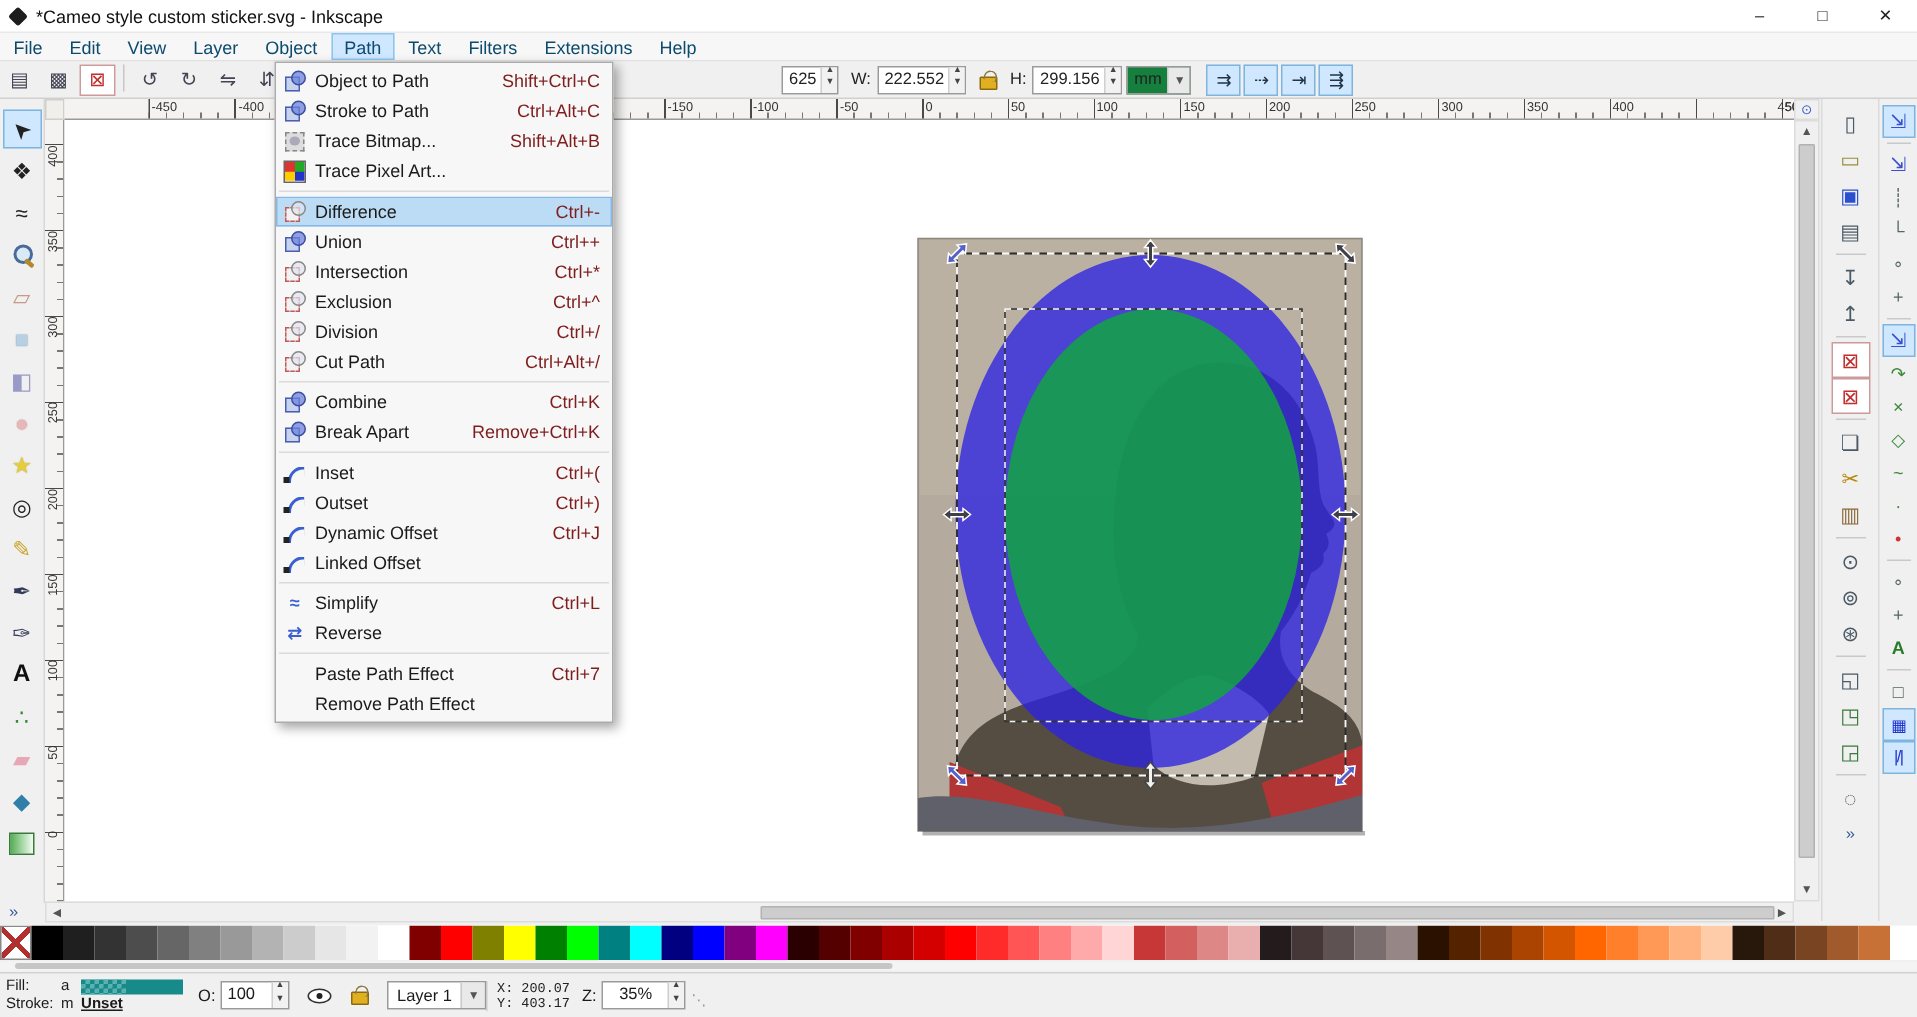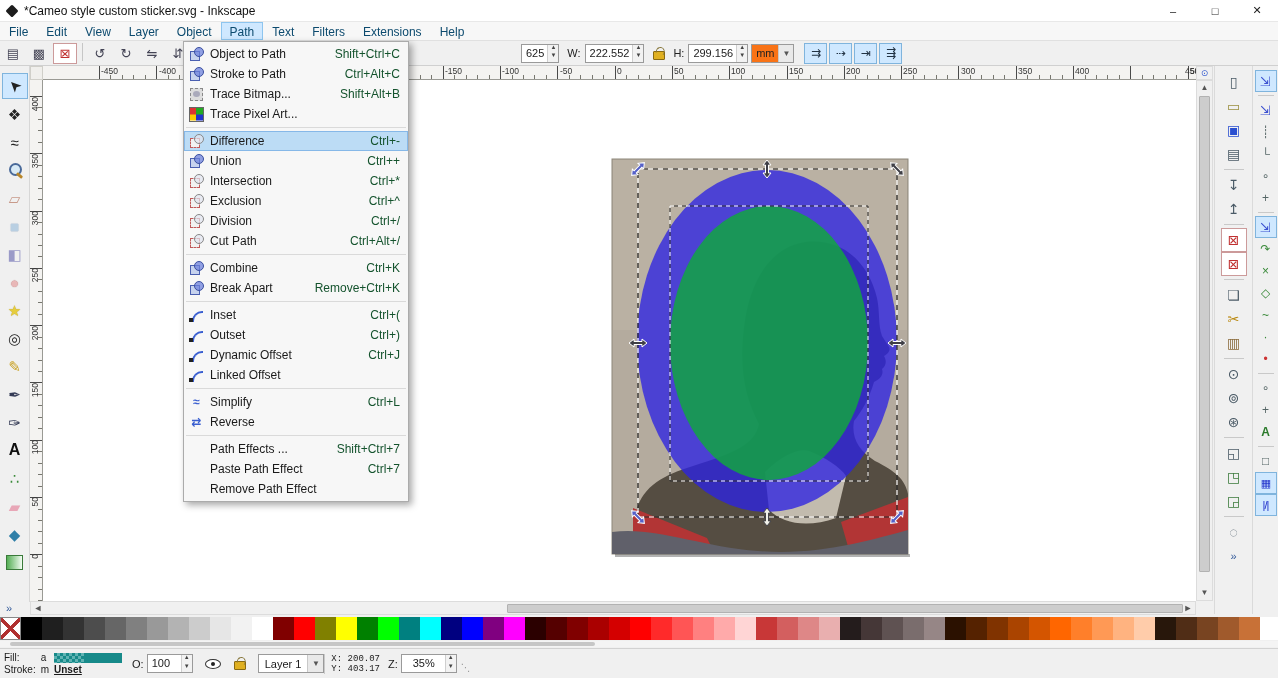--- a/index.html
+++ b/index.html
@@ -23,21 +23,21 @@
   
   .toolbar { position:absolute; left:0; top:41px; width:1278px; height:25px; background:#f0f0f0;
     border-bottom:1px solid #d0d0d0; display:flex; align-items:center; font-size:11px; color:#222; }
   .tbtn { width:24px; height:21px; display:flex; align-items:center; justify-content:center; font-size:13px; color:#445; margin:0 1px; }
   .tsep { width:1px; height:18px; background:#c6c6c6; margin:0 4px; }
   .spin { display:flex; align-items:stretch; border:1px solid #9a9a9a; background:#fff; height:19px; }
   .spin .val { padding:2px 3px 0 4px; font-size:11px; }
   .spin .arrows { width:11px; border-left:1px solid #cfcfcf; display:flex; flex-direction:column; background:#f2f2f2; }
   .spin .arrows span { flex:1; font-size:6px; line-height:5px; text-align:center; color:#444; }
   .fld-label { margin:0 4px 0 8px; }
-  .unitbox { display:flex; align-items:center; border:1px solid #9a9a9a; background:#f97316; height:19px; margin-left:3px; }
+  .unitbox { display:flex; align-items:center; border:1px solid #9a9a9a; background:#15803d; height:19px; margin-left:3px; }
   .unitbox .uv { padding:0 4px; font-size:11px; }
   .unitbox .dd { width:15px; height:100%; background:#e9e9e9; border-left:1px solid #c9c9c9; text-align:center; font-size:8px; line-height:18px; color:#555; }
   .affect { display:flex; margin-left:10px; gap:2px; }
   .abtn { width:23px; height:21px; display:flex; align-items:center; justify-content:center; font-size:12px; color:#234;
     background:#cfe8ff; border:1px solid #7fb4dd; }
   .c-missing { color:#c03030 !important; border:1px solid #cc9a9a !important; background:#fff; }
 
   
   .toolbox { position:absolute; left:0; top:66px; width:30px; height:536px; background:#f0f0f0; border-right:1px solid #d7d7d7;
     display:flex; flex-direction:column; align-items:center; padding-top:6px; }
@@ -96,21 +96,21 @@
   .ssep { width:16px; height:1px; background:#c9c9c9; margin:3px 0; }
   .c-snap { color:#3a4fd0; font-size:13px; } .c-path { color:#3a8a3a; } .c-red { color:#c33; }
   .c-grid { color:#2233cc; font-size:11px; letter-spacing:-1px; } .c-textsnap { color:#2a7a2a; font-weight:bold; }
 
   
   .menu-popup { position:absolute; left:183px; top:41px; width:226px; background:#f7f7f7; border:1px solid #ababab;
     box-shadow:3px 3px 7px rgba(0,0,0,.35); padding:2px 0; z-index:60; }
   .menu-item { display:flex; align-items:center; gap:6px; height:20px; padding:0 8px 0 5px; font-size:12px; color:#1a1a1a; }
   .menu-item.hl { background:#bcdcf5; box-shadow:inset 0 0 0 1px #86b8e8; }
   .ml { white-space:nowrap; }
-  .ms { margin-left:auto; padding-left:14px; color:#14532d; white-space:nowrap; }
+  .ms { margin-left:auto; padding-left:14px; color:#7f1d1d; white-space:nowrap; }
   .msep { height:1px; background:#dadada; margin:3px 2px; }
   .mi { width:15px; height:15px; position:relative; flex:0 0 15px; font-size:12px; line-height:15px; text-align:center; color:#2a4fb0; }
   .mi-bool::before { content:""; position:absolute; left:1px; bottom:1px; width:8px; height:8px; background:#c7d3ee; border:1px solid #4a5fb0; }
   .mi-bool::after { content:""; position:absolute; right:0; top:0; width:8px; height:8px; border-radius:50%; background:rgba(110,130,220,.75); border:1px solid #3a4fa0; }
   .mi-outline::before { content:""; position:absolute; left:1px; bottom:1px; width:8px; height:8px; background:#f2f2f2; border:1px dashed #c05a5a; }
   .mi-outline::after { content:""; position:absolute; right:0; top:0; width:8px; height:8px; border-radius:50%; background:rgba(225,228,240,.7); border:1px solid #888; }
   .mi-trace::before { content:""; position:absolute; inset:1px; border:1px dashed #888; background:#ddd; }
   .mi-trace::after { content:""; position:absolute; left:4px; top:4px; width:7px; height:6px; border-radius:50%; background:#aab; }
   .mi-pixel { background-image:linear-gradient(to right,#d33 50%,#2a2 50%),linear-gradient(to right,#fc0 50%,#23c 50%);
     background-size:100% 50%,100% 50%; background-position:top,bottom; background-repeat:no-repeat; border:1px solid #666; }
@@ -524,25 +524,20 @@
         <span class="mi mi-glyph">≈</span>
         <span class="ml">Simplify</span>
         <span class="ms">Ctrl+L</span>
       </div>
       <div class="menu-item">
         <span class="mi mi-glyph">⇄</span>
         <span class="ml">Reverse</span>
         <span class="ms"></span>
       </div>
       <div class="msep"></div>
-      <div class="menu-item">
-        <span class="mi mi-none"></span>
-        <span class="ml">Path Effects ...</span>
-        <span class="ms">Shift+Ctrl+7</span>
-      </div>
       <div class="menu-item">
         <span class="mi mi-none"></span>
         <span class="ml">Paste Path Effect</span>
         <span class="ms">Ctrl+7</span>
       </div>
       <div class="menu-item">
         <span class="mi mi-none"></span>
         <span class="ml">Remove Path Effect</span>
         <span class="ms"></span>
       </div>

